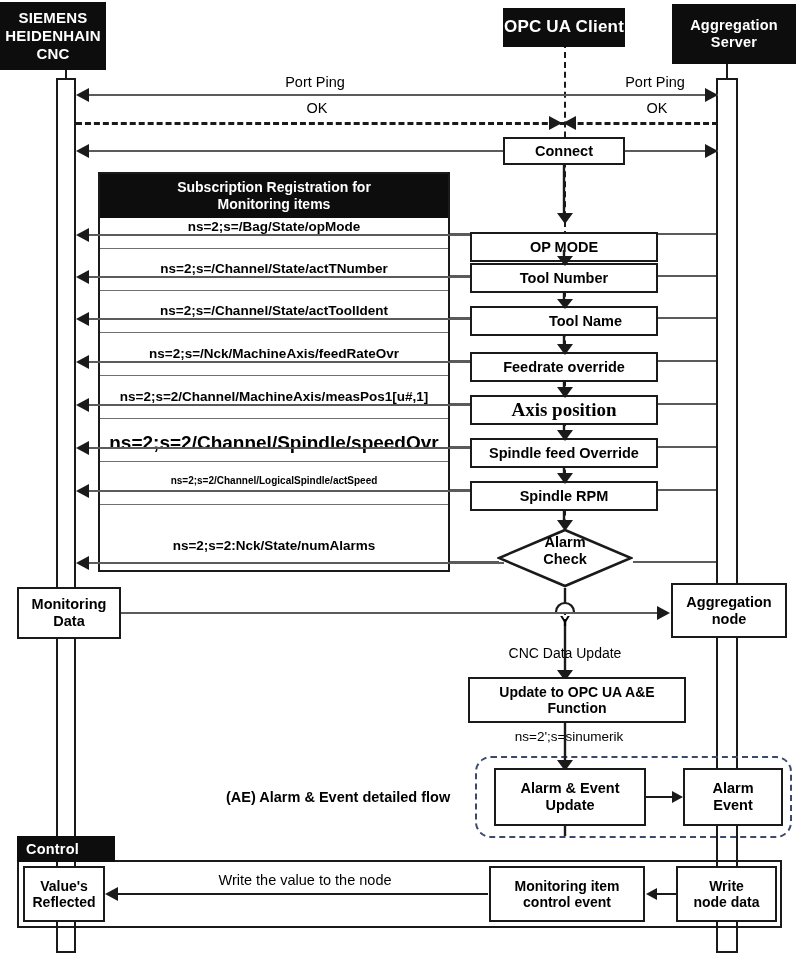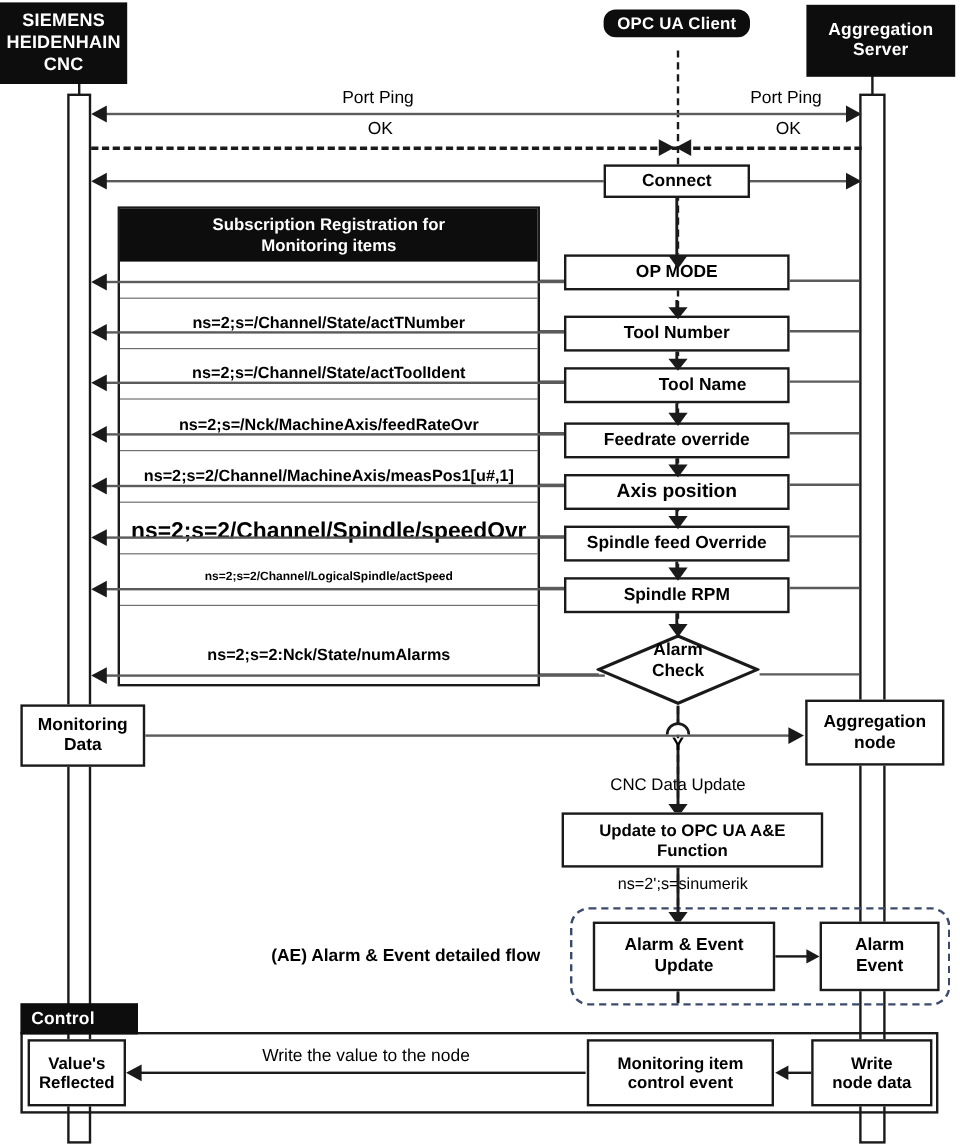--- a/index.html
+++ b/index.html
@@ -156,21 +156,21 @@
 
   <div class="abs activation" style="left:716px;top:78px;width:22px;height:875px;"></div>
   <div class="abs lifeline-solid" style="left:726px;top:62px;height:18px;"></div>
 
   <div class="abs actor-box" style="left:0px;top:2px;width:106px;height:68px;font-size:15px;flex-direction:column;">
     <span>SIEMENS</span>
     <span>HEIDENHAIN</span>
     <span>CNC</span>
   </div>
 
-  <div class="abs actor-box" style="left:503px;top:8px;width:122px;height:23px;font-size:14px;border-radius:10px;">
+  <div class="abs actor-box" style="left:503px;top:8px;width:122px;height:39px;font-size:17px;">
     <span>OPC UA Client</span>
   </div>
 
   <div class="abs actor-box" style="left:672px;top:4px;width:124px;height:60px;font-size:14.5px;flex-direction:column;">
     <span>Aggregation</span>
     <span>Server</span>
   </div>
 
   <div class="abs msg-line" style="left:84px;top:94px;width:634px;"></div>
   <div class="abs arrow-left" style="left:76px;top:88px;"></div>
@@ -192,24 +192,25 @@
   <div class="abs pbox" style="left:503px;top:137px;width:122px;height:28px;font-size:14.5px;justify-content:center;">
     <span>Connect</span>
   </div>
 
   <div class="abs subs-frame" style="left:98px;top:172px;width:352px;height:400px;"></div>
   <div class="abs subs-title" style="left:100px;top:174px;width:348px;height:44px;font-size:14px;">
     <span>Subscription Registration for</span>
     <span>Monitoring items</span>
   </div>
 
+  <div class="abs subs-row-label" style="left:100px;top:219px;width:348px;font-size:13.5px;">ns=2;s=/Bag/State/opMode</div>
   <div class="abs subs-sep" style="left:100px;top:248px;width:348px;"></div>
   <div class="abs msg-line" style="left:84px;top:234px;width:386px;"></div>
   <div class="abs arrow-left" style="left:76px;top:228px;"></div>
-  <div class="abs pbox" style="left:470px;top:212px;width:188px;height:30px;font-size:14.5px;">
+  <div class="abs pbox" style="left:470px;top:232px;width:188px;height:30px;font-size:14.5px;">
     <span>OP MODE</span>
   </div>
 
   <div class="abs subs-row-label" style="left:100px;top:261px;width:348px;font-size:13.5px;">ns=2;s=/Channel/State/actTNumber</div>
   <div class="abs subs-sep" style="left:100px;top:290px;width:348px;"></div>
   <div class="abs msg-line" style="left:84px;top:276px;width:386px;"></div>
   <div class="abs arrow-left" style="left:76px;top:270px;"></div>
   <div class="abs pbox" style="left:470px;top:263px;width:188px;height:30px;font-size:14.5px;">
     <span>Tool Number</span>
   </div>
@@ -227,21 +228,21 @@
   <div class="abs msg-line" style="left:84px;top:361px;width:386px;"></div>
   <div class="abs arrow-left" style="left:76px;top:355px;"></div>
   <div class="abs pbox" style="left:470px;top:352px;width:188px;height:30px;font-size:14.5px;">
     <span>Feedrate override</span>
   </div>
 
   <div class="abs subs-row-label" style="left:92px;top:389px;width:364px;font-size:13.5px;">ns=2;s=2/Channel/MachineAxis/measPos1[u#,1]</div>
   <div class="abs subs-sep" style="left:100px;top:418px;width:348px;"></div>
   <div class="abs msg-line" style="left:84px;top:404px;width:386px;"></div>
   <div class="abs arrow-left" style="left:76px;top:398px;"></div>
-  <div class="abs pbox" style="left:470px;top:395px;width:188px;height:30px;font-size:16px;">
+  <div class="abs pbox" style="left:470px;top:395px;width:188px;height:30px;font-size:19px;font-family:Liberation Serif, serif;">
     <span>Axis position</span>
   </div>
 
   <div class="abs subs-row-label" style="left:100px;top:432px;width:348px;font-size:19px;">ns=2;s=2/Channel/Spindle/speedOvr</div>
   <div class="abs subs-sep" style="left:100px;top:461px;width:348px;"></div>
   <div class="abs msg-line" style="left:84px;top:447px;width:386px;"></div>
   <div class="abs arrow-left" style="left:76px;top:441px;"></div>
   <div class="abs pbox" style="left:470px;top:438px;width:188px;height:30px;font-size:14.5px;">
     <span>Spindle feed Override</span>
   </div>

